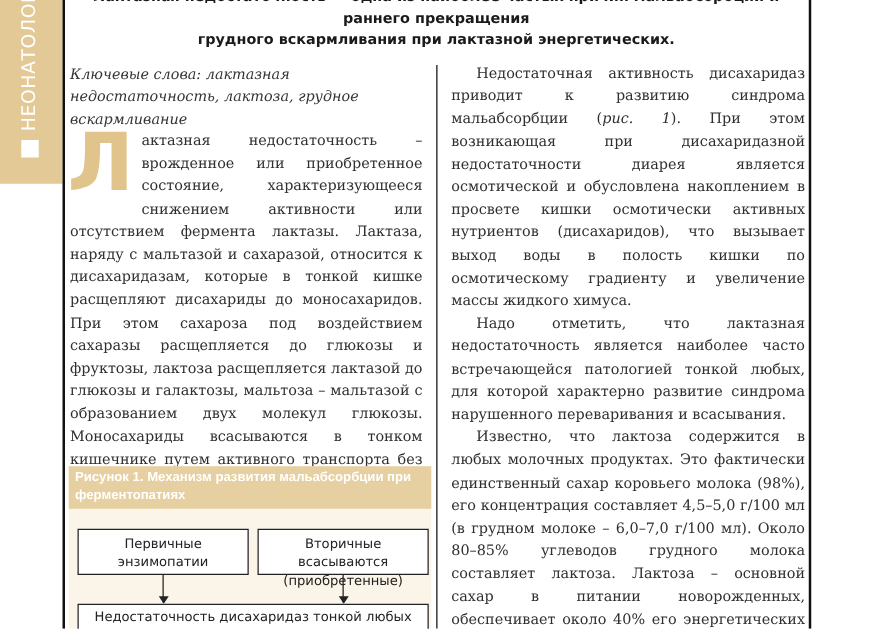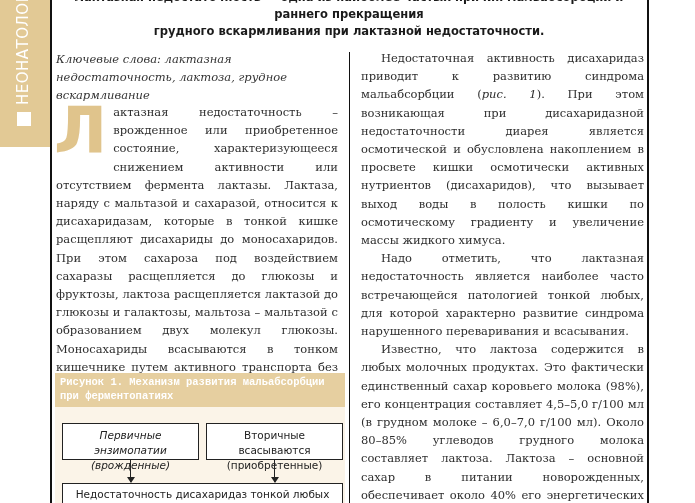--- a/index.html
+++ b/index.html
@@ -13,23 +13,23 @@
   .col-divider { position:absolute; left:349px; top:52px; width:1px; height:451px; background:#111; }
   .abstract-top { position:absolute; left:52px; top:-11px; width:594px; text-align:center; font-family:"DejaVu Sans", sans-serif; font-weight:bold; font-size:11.5px; line-height:17px; color:#1a1a1a; }
   .keywords { position:absolute; left:56px; top:50px; width:285px; font-style:italic; font-size:11.5px; line-height:18px; color:#333; }
   .col { position:absolute; font-size:11.5px; line-height:18.2px; text-align:justify; color:#2e2e2e; }
   .col-left { left:56px; top:103px; width:282px; }
   .col-right { left:361px; top:49px; width:283px; }
   .col p { margin:0; }
   .col-right p { text-indent:20px; }
   .dropcap { float:left; font-family:"DejaVu Sans", sans-serif; font-weight:bold; font-size:64px; line-height:52px; color:#e0c48c; margin:2px 6px 0 -2px; height:54px; }
   .fig { position:absolute; left:55px; top:373px; width:290px; height:130px; background:#fbf4e8; }
-  .fig-title { background:#e6cfa0; padding:3px 7px 4px 5px; font-family:Liberation Mono, monospace; font-weight:bold; font-size:10.5px; line-height:13.5px; color:#fff; }
+  .fig-title { background:#e6cfa0; padding:3px 7px 4px 5px; font-family:Liberation Sans, sans-serif; font-weight:bold; font-size:10.5px; line-height:13.5px; color:#fff; }
   .box { position:absolute; background:#fff; border:1.2px solid #222; font-family:"DejaVu Sans", sans-serif; font-size:10.5px; line-height:15px; text-align:center; color:#222; }
-  .box1 { left:7px; top:50px; width:137px; height:37px; padding-top:4px; box-sizing:border-box;font-style:italic; }
+  .box1 { left:7px; top:50px; width:137px; height:37px; padding-top:4px; box-sizing:border-box; }
   .box2 { left:151px; top:50px; width:137px; height:37px; padding-top:4px; box-sizing:border-box; }
   .box3 { left:7px; top:110px; width:281px; height:30px; padding-top:3px; box-sizing:border-box; }
   .arrow { position:absolute; width:1.2px; background:#222; }
   .arrow::after { content:""; position:absolute; left:-3.5px; bottom:-1px; border-left:4px solid transparent; border-right:4px solid transparent; border-top:6px solid #222; }
   .arrow1 { left:75px; top:87px; height:22px; }
   .arrow2 { left:219px; top:87px; height:22px; }
   i { font-style:italic; }
 </style>
 </head>
 <body>
@@ -40,35 +40,34 @@
   </div>
   <div class="sidebar-square"></div>
 </div>
 
 <div class="frame-left"></div>
 <div class="frame-right"></div>
 <div class="col-divider"></div>
 
 <div class="abstract-top">
   <div>Лактазная недостаточность — одна из наиболее частых причин мальабсорбции и раннего прекращения</div>
-  <div>грудного вскармливания при лактазной недостаточности.</div>
+  <div>грудного вскармливания при лактазной энергетических.</div>
 </div>
 
 <div class="keywords">Ключевые слова: лактазная недостаточность, лактоза, грудное вскармливание</div>
 
 <div class="col col-left">
   <span class="dropcap">Л</span>
   <p>актазная недостаточность – врожденное или приобретенное состояние, характеризующееся снижением активности или отсутствием фермента лактазы. Лактаза, наряду с мальтазой и сахаразой, относится к дисахаридазам, которые в тонкой кишке расщепляют дисахариды до моносахаридов. При этом сахароза под воздействием сахаразы расщепляется до глюкозы и фруктозы, лактоза расщепляется лактазой до глюкозы и галактозы, мальтоза – мальтазой с образованием двух молекул глюкозы. Моносахариды всасываются в тонком кишечнике путем активного транспорта без предварительного расщепления.</p>
 </div>
 
 <div class="fig">
   <div class="fig-title">Рисунок 1. Механизм развития  мальабсорбции при ферментопатиях</div>
   <div class="box box1">
     <div>Первичные энзимопатии</div>
-    <div>(врожденные)</div>
   </div>
   <div class="box box2">
     <div>Вторичные всасываются</div>
     <div>(приобретенные)</div>
   </div>
   <div class="arrow arrow1"></div>
   <div class="arrow arrow2"></div>
   <div class="box box3">
     <div>Недостаточность дисахаридаз тонкой любых</div>
   </div>

